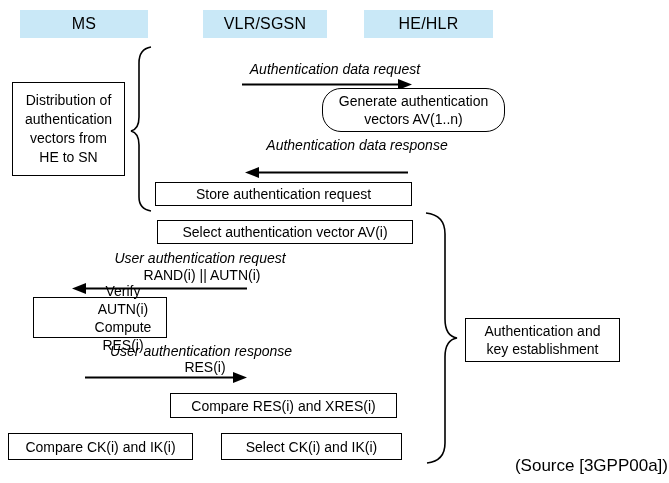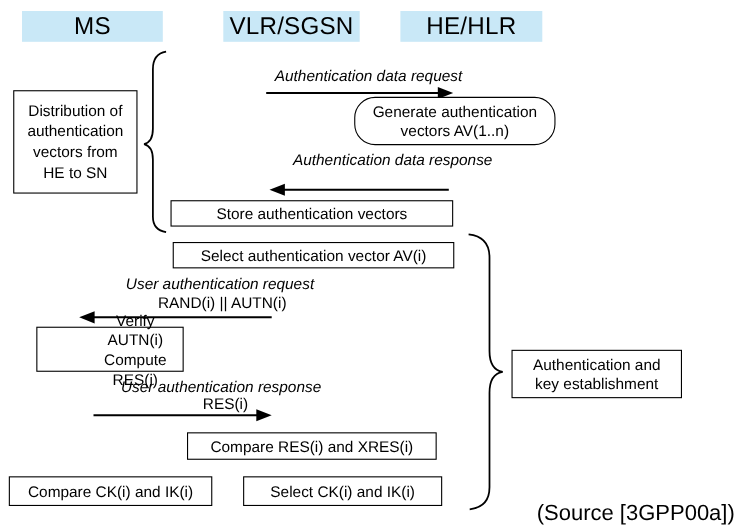--- a/index.html
+++ b/index.html
@@ -4,21 +4,21 @@
 <style>
   html,body{margin:0;padding:0;background:#fff;}
   .stage{
     position:relative;width:669px;height:483px;background:#ffffff;overflow:hidden;
     font-family:"Liberation Sans","DejaVu Sans",sans-serif;color:#000;
   }
   .overlay{position:absolute;left:0;top:0;width:669px;height:483px;pointer-events:none;}
   .actor{
     position:absolute;height:28px;background:#c9e8f7;
     display:flex;align-items:center;justify-content:center;
-    font-size:22px;letter-spacing:0.2px;
+    font-size:16px;letter-spacing:0.2px;
   }
   .actor-ms{left:20px;top:10px;width:128px;}
   .actor-vlr{left:203px;top:10px;width:124px;}
   .actor-hehlr{left:364px;top:10px;width:129px;}
   .pbox{
     position:absolute;box-sizing:border-box;border:1.5px solid #000;background:#fff;
     display:flex;align-items:center;justify-content:center;text-align:center;
     font-size:14px;line-height:18px;white-space:pre-line;
   }
   .box-distribution{left:12px;top:82px;width:113px;height:94px;line-height:19px;}
@@ -38,21 +38,21 @@
   }
   .lbl-req1{left:210px;top:61px;width:250px;}
   .lbl-resp1{left:232px;top:137px;width:250px;}
   .par-resp1{left:230px;top:153px;width:220px;}
   .lbl-req2{left:75px;top:250px;width:250px;}
   .par-req2{left:77px;top:267px;width:250px;}
   .lbl-resp2{left:76px;top:343px;width:250px;}
   .par-resp2{left:80px;top:359px;width:250px;}
   .source-note{
     position:absolute;left:430px;top:456px;width:238px;
-    font-size:20px;text-align:right;
+    font-size:17px;text-align:right;
   }
 </style>
 </head>
 <body>
 
 <div class="stage">
 
   <svg class="overlay" viewBox="0 0 669 483">
 
     <g>
@@ -90,21 +90,21 @@
     <span>HE/HLR</span>
   </div>
 
   <div class="pbox box-distribution">Distribution of
 authentication
 vectors from
 HE to SN</div>
 
   <div class="pbox box-generate">Generate authentication
 vectors AV(1..n)</div>
-  <div class="pbox box-store">Store authentication vectors</div>
+  <div class="pbox box-store">Store authentication request</div>
   <div class="pbox box-select-av">Select authentication vector AV(i)</div>
   <div class="pbox box-verify">Verify AUTN(i)
 Compute RES(i)</div>
   <div class="pbox box-auth-key">Authentication and
 key establishment</div>
   <div class="pbox box-compare">Compare RES(i) and XRES(i)</div>
   <div class="pbox box-compute-ck">Compare CK(i) and IK(i)</div>
   <div class="pbox box-select-ck">Select CK(i) and IK(i)</div>
 
   <div class="msg-label lbl-req1">Authentication data request</div>

